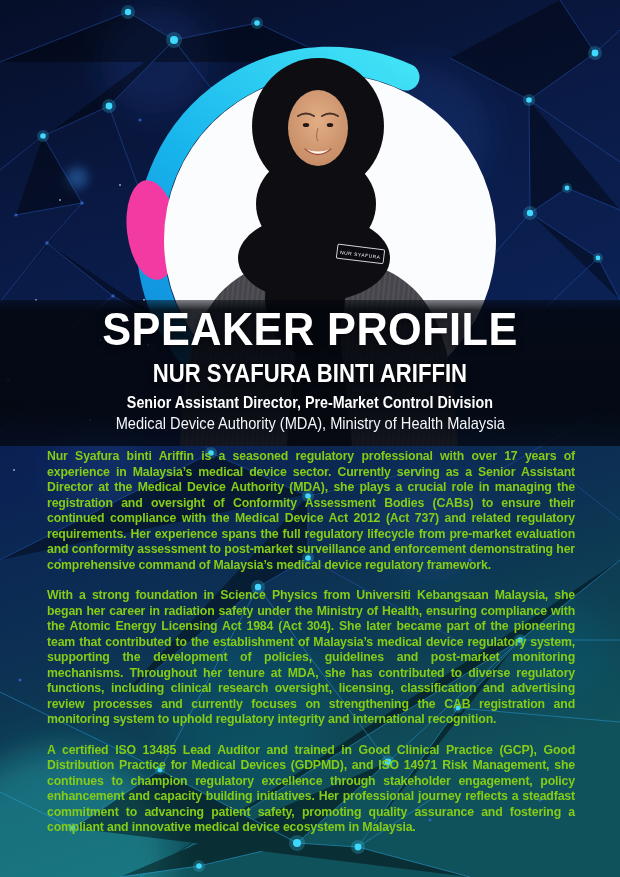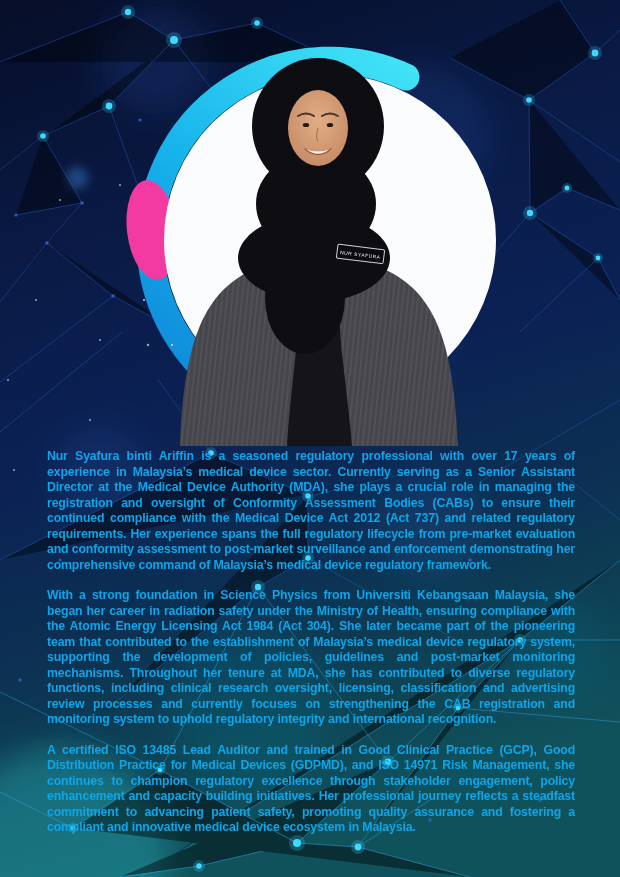--- a/index.html
+++ b/index.html
@@ -34,21 +34,21 @@
   }
   .speaker-org{
     margin-top:2px;font-size:17px;font-weight:normal;line-height:20px;
     transform:scaleX(.86);transform-origin:center;white-space:nowrap;
     color:#f4f6fa;
   }
   
   .bio{
     position:absolute;left:47px;right:45px;top:449px;z-index:3;
     font-size:12.3px;line-height:15.5px;font-weight:600;
-    letter-spacing:-.15px;color:#0ea5e9;text-align:justify;
+    letter-spacing:-.15px;color:#84cc16;text-align:justify;
   }
   .bio p{margin:0 0 15px 0;}
   .bio p:last-child{margin-bottom:16px;}
 </style>
 </head>
 <body>
 
 <div class="poster">
 
   <svg class="layer" width="620" height="877" viewBox="0 0 620 877">
@@ -259,20 +259,26 @@
         <path d="M305 149 Q318 160 331 149" fill="none" stroke="#a2543f" stroke-width="1.4" stroke-linecap="round"></path>
       </g>
 
       <g transform="rotate(7 361 254)">
         <rect x="337" y="247" width="47" height="14" rx="1.5" fill="#0a0a10" stroke="#cfd3d8" stroke-width="1"></rect>
         <text x="360.5" y="256.5" text-anchor="middle" font-size="4.8" letter-spacing=".6" fill="#ffffff" font-family="Liberation Sans, DejaVu Sans, sans-serif">NUR SYAFURA</text>
       </g>
     </g>
   </svg>
 
+  <div class="banner">
+    <div class="poster-title">SPEAKER PROFILE</div>
+    <div class="speaker-name">NUR SYAFURA BINTI ARIFFIN</div>
+    <div class="speaker-role">Senior Assistant Director, Pre-Market Control Division</div>
+    <div class="speaker-org">Medical Device Authority (MDA), Ministry of Health Malaysia</div>
+  </div>
 
   <div class="bio">
     <p>Nur Syafura binti Ariffin is a seasoned regulatory professional with over 17 years of experience in Malaysia’s medical device sector. Currently serving as a Senior Assistant Director at the Medical Device Authority (MDA), she plays a crucial role in managing the registration and oversight of Conformity Assessment Bodies (CABs) to ensure their continued compliance with the Medical Device Act 2012 (Act 737) and related regulatory requirements. Her experience spans the full regulatory lifecycle from pre-market evaluation and conformity assessment to post-market surveillance and enforcement demonstrating her comprehensive command of Malaysia’s medical device regulatory framework.</p>
     <p>With a strong foundation in Science Physics from Universiti Kebangsaan Malaysia, she began her career in radiation safety under the Ministry of Health, ensuring compliance with the Atomic Energy Licensing Act 1984 (Act 304). She later became part of the pioneering team that contributed to the establishment of Malaysia’s medical device regulatory system, supporting the development of policies, guidelines and post-market monitoring mechanisms. Throughout her tenure at MDA, she has contributed to diverse regulatory functions, including clinical research oversight, licensing, classification and advertising review processes and currently focuses on strengthening the CAB registration and monitoring system to uphold regulatory integrity and international recognition.</p>
     <p>A certified ISO 13485 Lead Auditor and trained in Good Clinical Practice (GCP), Good Distribution Practice for Medical Devices (GDPMD), and ISO 14971 Risk Management, she continues to champion regulatory excellence through stakeholder engagement, policy enhancement and capacity building initiatives. Her professional journey reflects a steadfast commitment to advancing patient safety, promoting quality assurance and fostering a compliant and innovative medical device ecosystem in Malaysia.</p>
   </div>
 
 </div>
 
 </body></html>

